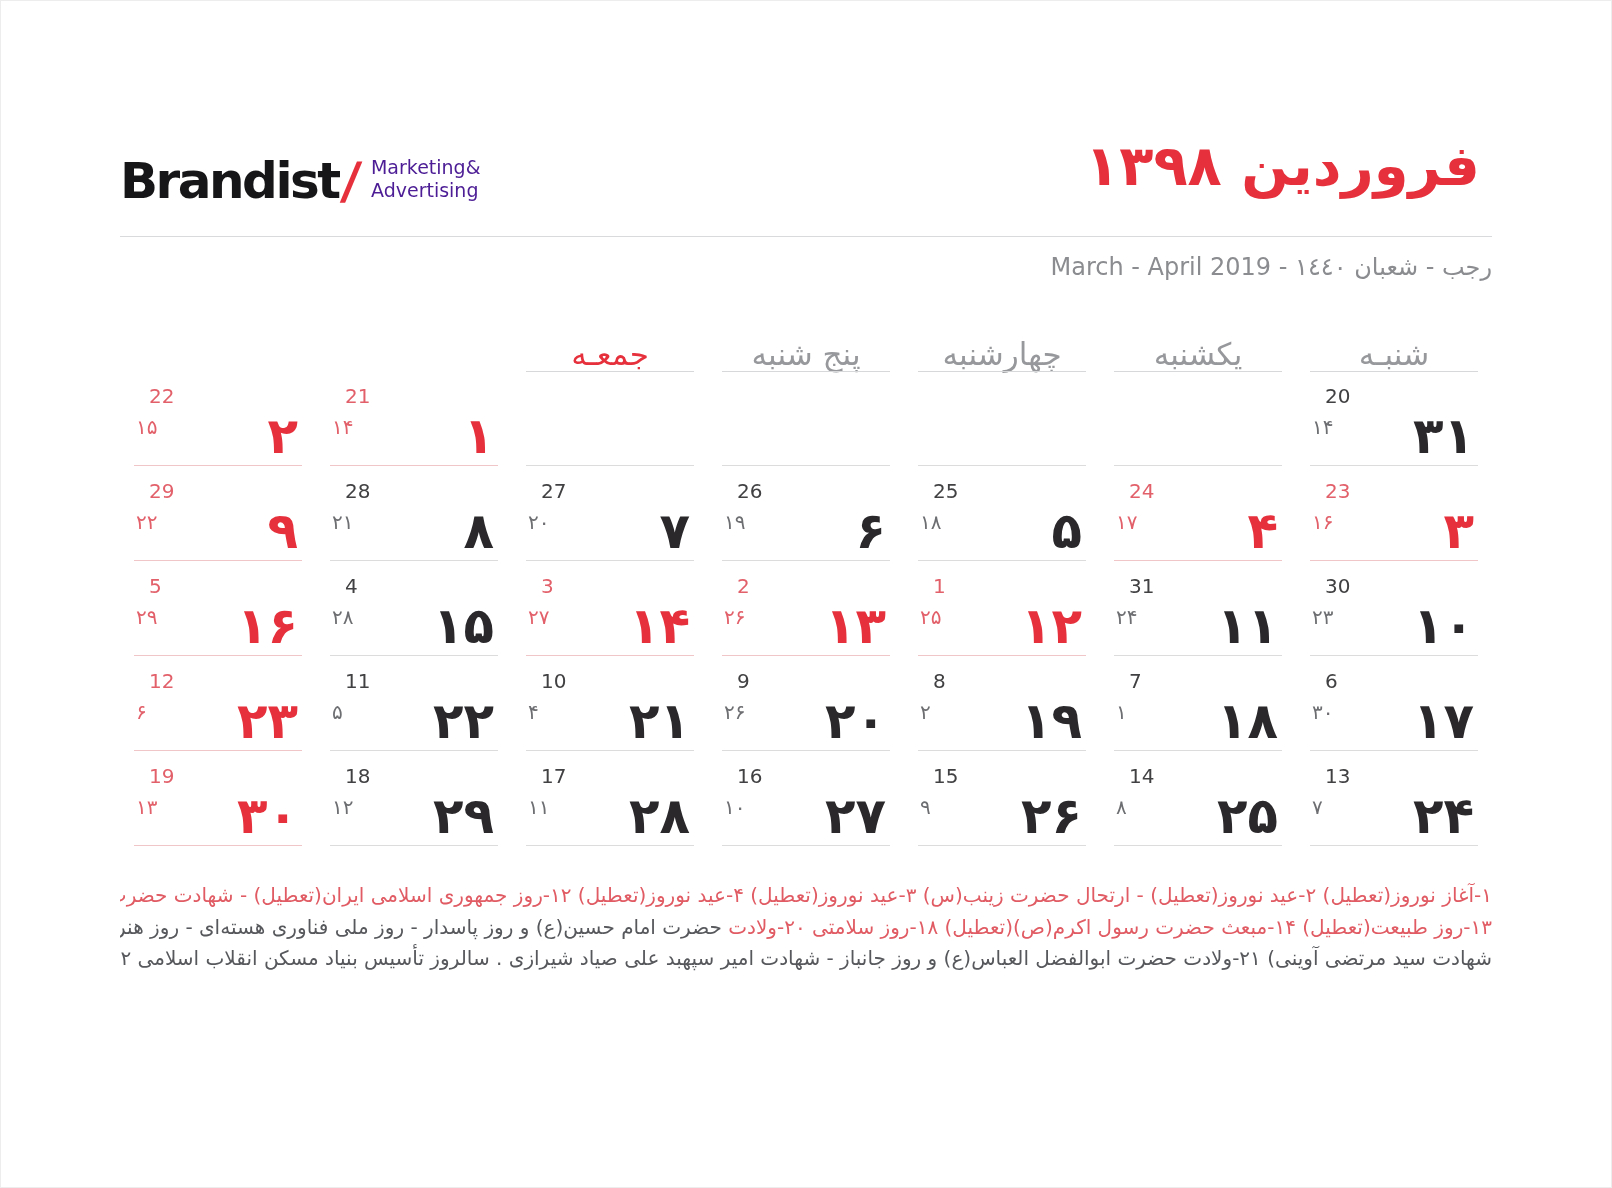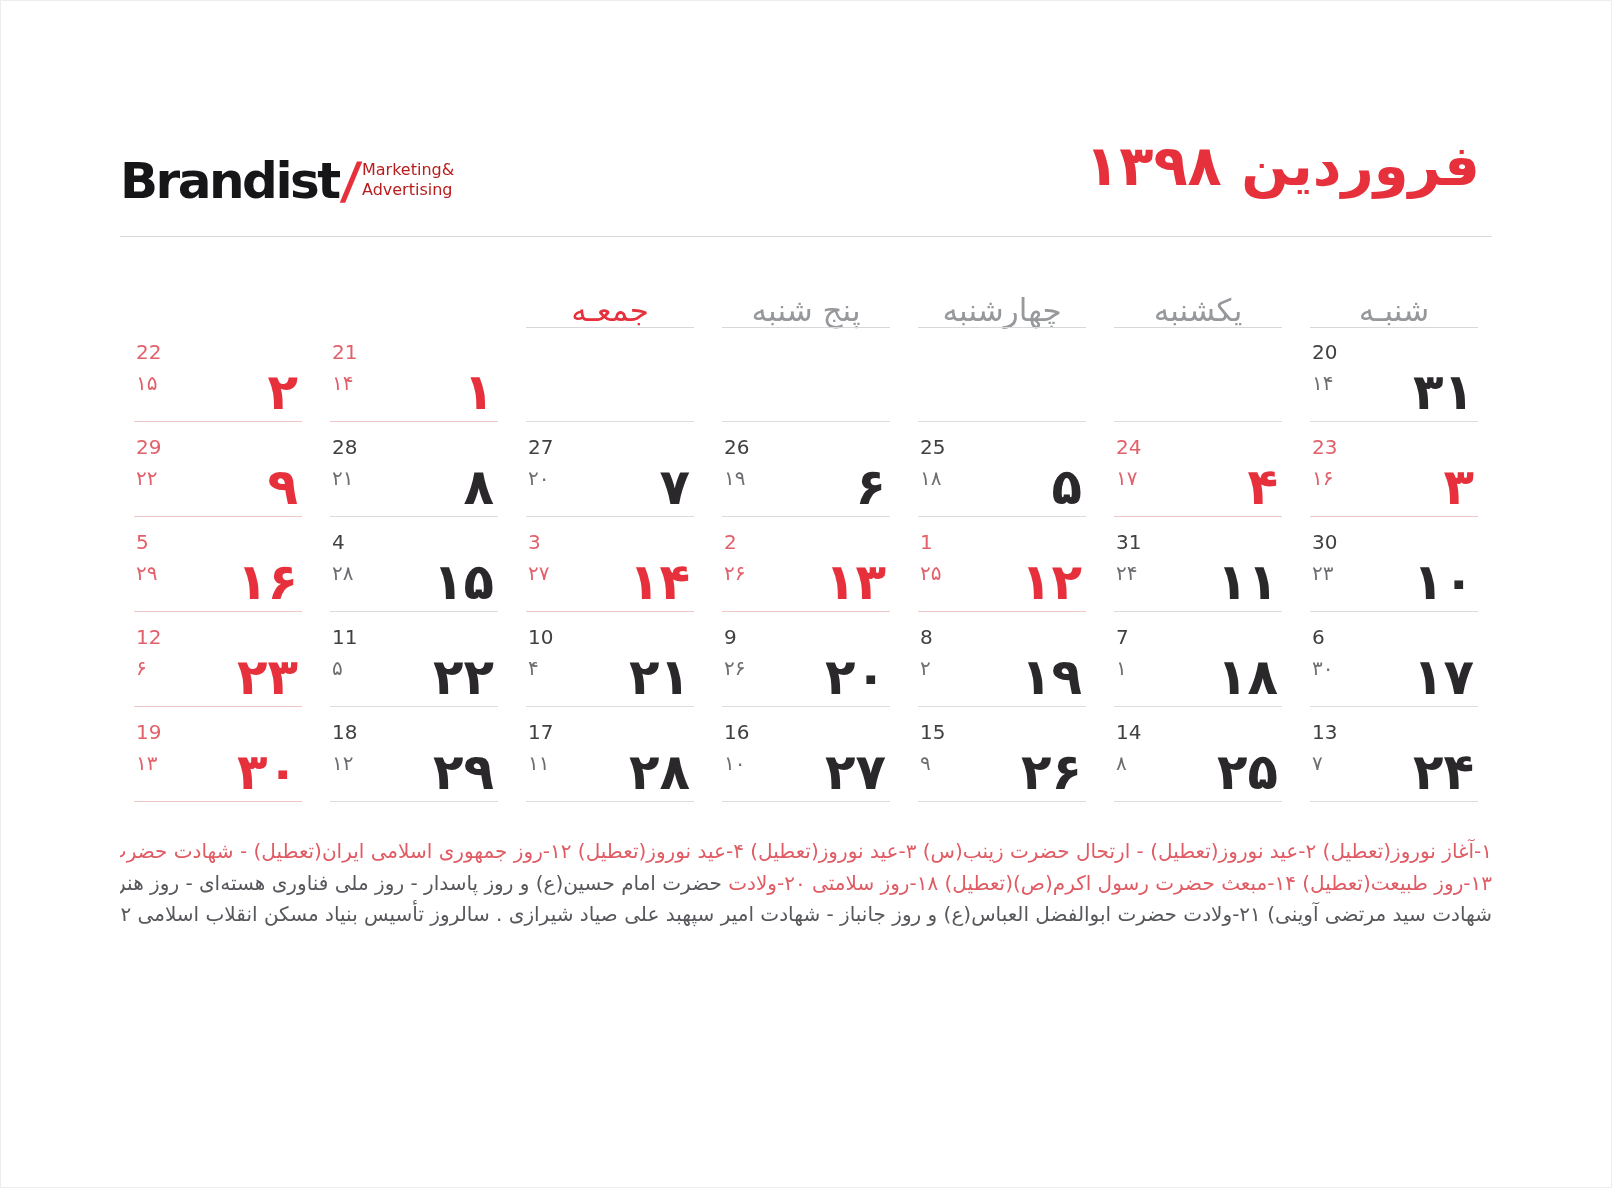--- a/index.html
+++ b/index.html
@@ -25,35 +25,35 @@
   .page{
     position:relative;width:1612px;height:1188px;
     padding:0 120px;
     box-shadow:inset 0 0 0 1px #ededee;
   }
   
   .top{display:flex;justify-content:space-between;align-items:flex-end;padding-top:126px;}
   .logo{display:flex;align-items:center;}
   .logo-word{font-size:50px;font-weight:bold;color:#161618;letter-spacing:-2.5px;line-height:1;}
   .logo-slash{font-size:50px;font-weight:bold;color:var(--brand-red);line-height:1;margin:0 2px 0 3px;transform:skewX(-6deg);display:inline-block;}
-  .logo-tag{font-size:16px;color:#b91c1c;line-height:1.25;padding-bottom:3px;}
+  .logo-tag{margin-left:9px;font-size:19px;color:#4c1d95;line-height:1.25;padding-bottom:3px;}
   .title{margin:12px;font-size:56px;font-weight:bold;color:var(--brand-red);direction:rtl;line-height:1;}
   .divider{height:1px;background:#d9dadb;margin-top:30px;}
   .subtitle{direction:rtl;margin-top:16px;font-size:24px;color:var(--subtitle-gray);}
   
   .weekday-row{margin-top:24px;display:grid;grid-template-columns:repeat(7,1fr);direction:rtl;height:66px;}
   .wd-cell{position:relative;text-align:center;font-size:31px;color:var(--header-gray);padding-top:8px;margin-top:23px;}
   .wd-cell.red{color:var(--brand-red);}
   .wd-cell .ul{position:absolute;bottom:0;left:14px;right:14px;height:1px;background:#d7d8d9;}
   
   .weeks{display:grid;grid-template-columns:repeat(7,1fr);direction:rtl;grid-auto-rows:95px;}
   .day-cell{position:relative;}
   .day-cell .ul{position:absolute;bottom:0;left:14px;right:14px;height:1px;background:var(--line-gray);}
   .day-cell.red .ul{background:var(--line-red);}
-  .greg{position:absolute;top:15px;left:16px;font-size:20px;color:var(--greg-gray);direction:ltr;line-height:1;}
+  .greg{position:absolute;top:15px;left:29px;font-size:20px;color:var(--greg-gray);direction:ltr;line-height:1;}
   .hijri{position:absolute;top:46px;left:16px;font-size:20px;color:var(--hijri-gray);line-height:1;}
   .day{position:absolute;bottom:5px;right:18px;font-size:50px;font-weight:bold;color:var(--ink);line-height:1;}
   .day-cell.red .greg,.day-cell.red .hijri{color:var(--soft-red);}
   .day-cell.red .day{color:var(--brand-red);}
   
   .notes{margin-top:34px;direction:rtl;font-size:20px;line-height:31.5px;}
   .note-line{white-space:nowrap;overflow:hidden;}
   .tone-red{color:var(--note-red);}
   .tone-gray{color:var(--note-gray);}
 </style>
@@ -69,20 +69,21 @@
       <span class="logo-tag">
         <span>Marketing&amp;</span><br>
         <span>Advertising</span>
       </span>
     </div>
     <h1 class="title">فروردین ۱۳۹۸</h1>
   </header>
 
   <div class="divider"></div>
 
+  <div class="subtitle">رجب - شعبان ١٤٤٠ - March - April 2019</div>
 
   <div class="weekday-row" id="weekday-row">
       <div class="wd-cell"><span class="wd-label">شنبـه</span><span class="ul"></span></div>
       <div class="wd-cell"><span class="wd-label">یکشنبه</span><span class="ul"></span></div>
       <div class="wd-cell"><span class="wd-label">چهارشنبه</span><span class="ul"></span></div>
       <div class="wd-cell"><span class="wd-label">پنج شنبه</span><span class="ul"></span></div>
       <div class="wd-cell red"><span class="wd-label">جمعـه</span><span class="ul"></span></div>
     </div>
 
   <div class="weeks" id="weeks-grid">

